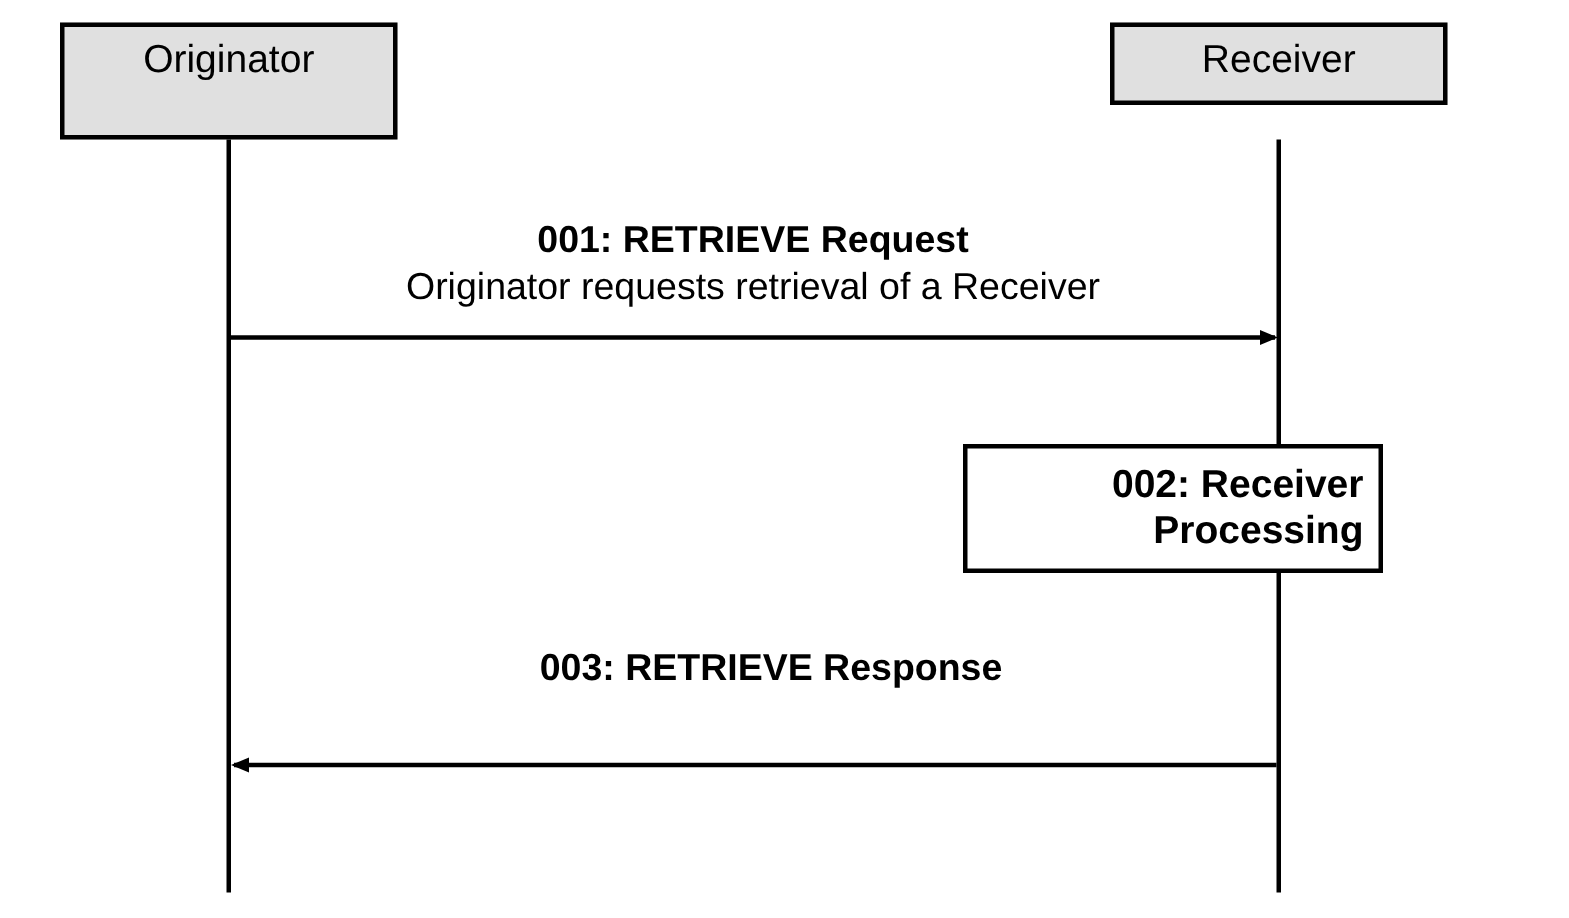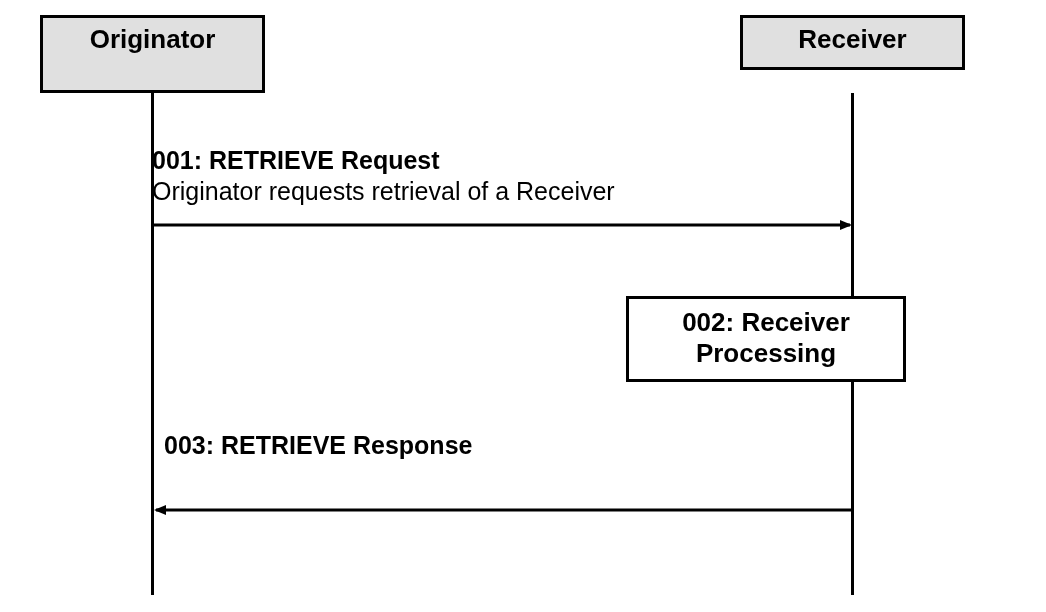--- a/index.html
+++ b/index.html
@@ -12,21 +12,21 @@
   .canvas {
     position: relative;
     width: 1046px;
     height: 612px;
   }
   .lifeline-box {
     position: absolute;
     border: 3px solid #000;
     background: #e0e0e0;
     text-align: center;
-    font-weight: bold;
+    font-weight: normal;
     font-size: 26px;
     line-height: 1.2;
     padding: 6px 8px;
     box-sizing: border-box;
   }
   .lifeline-line {
     position: absolute;
     width: 3px;
     background: #000;
   }
@@ -36,21 +36,21 @@
     background: #ffffff;
     text-align: center;
     font-weight: bold;
     font-size: 26px;
     line-height: 1.2;
     padding: 8px 10px;
     box-sizing: border-box;
   }
   .msg-label {
     position: absolute;
-    text-align: left;
+    text-align: center;
     font-size: 25px;
     line-height: 1.25;
     width: 700px;
   }
   .msg-label .title {
     font-weight: bold;
   }
   .msg-label .desc {
     font-weight: normal;
   }
@@ -77,21 +77,21 @@
   </div>
 
   <div class="lifeline-line" style="left:151px; top:93px; height:502px;"></div>
   <div class="lifeline-line" style="left:851px; top:93px; height:502px;"></div>
 
   <div class="msg-label" style="left:152px; top:145px;">
     <div class="title">001: RETRIEVE Request</div>
     <div class="desc">Originator requests retrieval of  a Receiver</div>
   </div>
 
-  <div class="process-box" style="left:626px; top:296px; width:280px; height:86px;">
+  <div class="process-box" style="left:642px; top:296px; width:280px; height:86px;text-align:right;">
     <div>002: Receiver</div>
     <div>Processing</div>
   </div>
 
   <div class="msg-label" style="left:152px; top:430px;margin-left:12px;">
     <div class="title">003: RETRIEVE Response</div>
   </div>
 
   <svg class="arrows">
     <defs>

